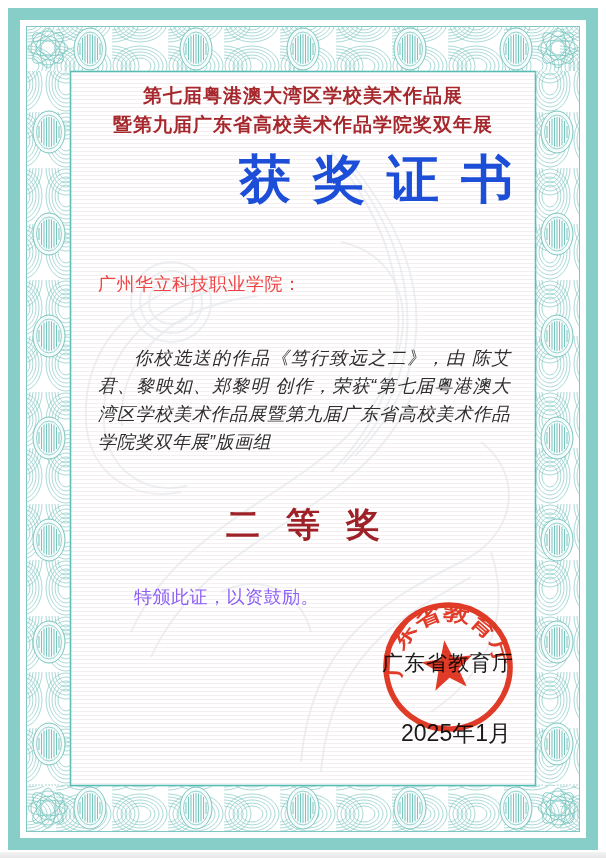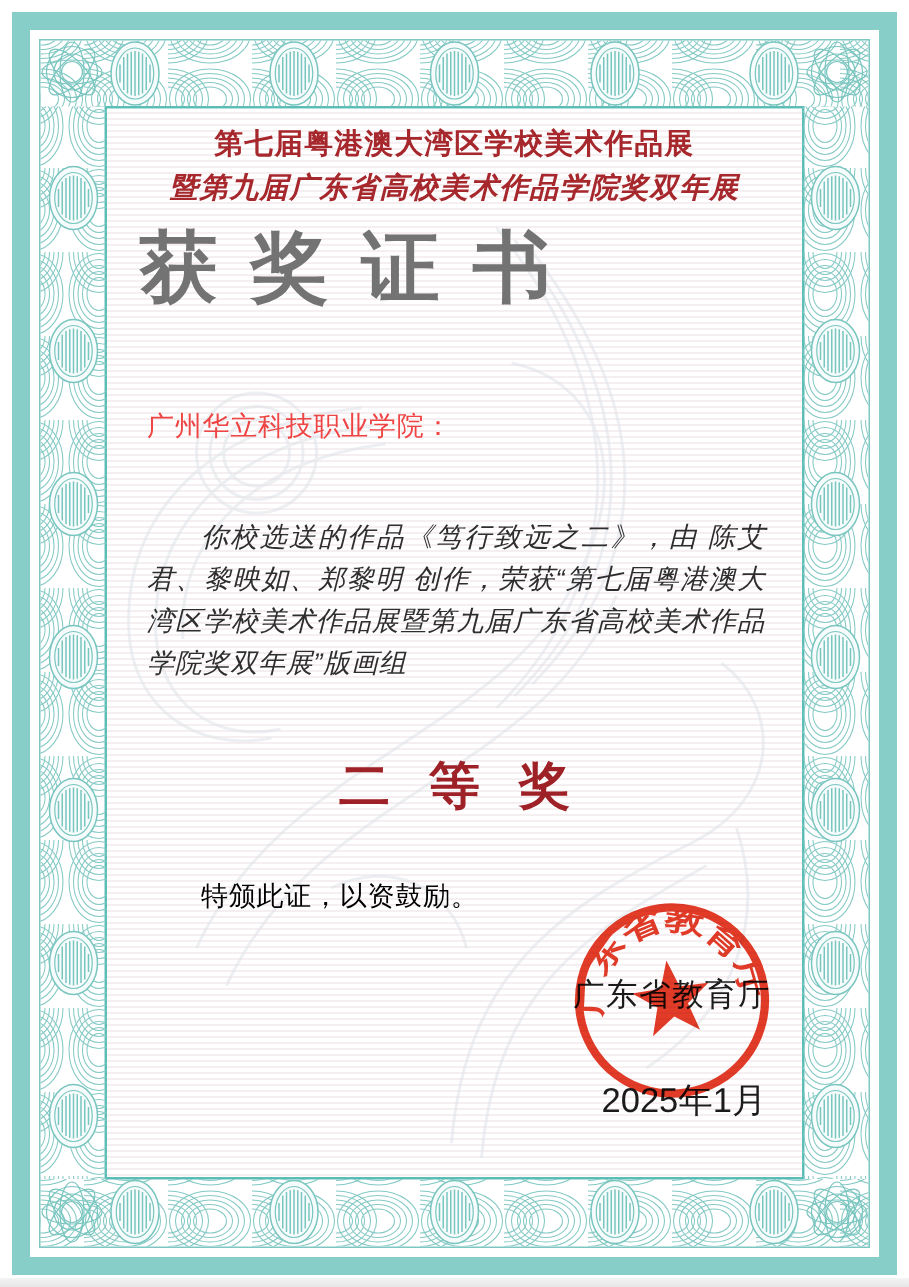--- a/index.html
+++ b/index.html
@@ -6,31 +6,31 @@
   html,body{margin:0;padding:0;background:#ffffff;}
   .page{position:relative;width:606px;height:858px;background:#ffffff;overflow:hidden;
         font-family:"Liberation Sans",sans-serif;padding-left:32px;}
   .inner{position:absolute;left:71px;top:72px;width:464px;height:714px;
          background:repeating-linear-gradient(180deg,#ffffff 0px,#ffffff 3px,#f5eff1 3px,#f5eff1 4px);}
   .wm{position:absolute;left:71px;top:72px;width:464px;height:714px;pointer-events:none;}
   .borderSvg{position:absolute;left:0;top:0;width:606px;height:858px;pointer-events:none;}
   .hdr{position:absolute;left:71px;width:464px;text-align:center;color:#a6282d;font-weight:bold;
        font-family:"Liberation Serif",serif;font-size:19px;letter-spacing:1px;}
   .hdr1{top:83px;}
-  .hdr2{top:112px;font-style:italic;}
-  .mainTitle{position:absolute;left:71px;width:464px;top:150px;text-align:left;font-size:52px;
-       line-height:60px;font-weight:bold;color:#737373;letter-spacing:22px;text-indent:22px;
+  .hdr2{top:112px;}
+  .mainTitle{position:absolute;left:71px;width:464px;top:150px;text-align:right;font-size:52px;
+       line-height:60px;font-weight:bold;color:#1d4ed8;letter-spacing:22px;text-indent:22px;
        font-family:"Liberation Serif",serif;}
   .recipient{position:absolute;left:98px;top:272px;font-size:18px;color:#ef4444;letter-spacing:0.5px;}
   .bodyText{position:absolute;left:98px;top:344px;width:412px;font-size:18px;line-height:28px;
        color:#2e2e2e;text-indent:2em;text-align:justify;letter-spacing:0.5px;font-style:italic;}
   .award{position:absolute;left:71px;width:464px;top:498px;text-align:center;font-size:34px;
        line-height:54px;font-weight:bold;color:#9d2126;letter-spacing:26px;text-indent:26px;
        font-family:"Liberation Serif",serif;}
-  .closing{position:absolute;left:98px;top:585px;font-size:18px;color:#000000;text-indent:2em;letter-spacing:0.5px;}
+  .closing{position:absolute;left:98px;top:585px;font-size:18px;color:#8b5cf6;text-indent:2em;letter-spacing:0.5px;}
   .issuer{position:absolute;left:358px;top:649px;width:180px;text-align:center;font-size:21px;
        color:#1b1b1b;letter-spacing:1px;}
   .date{position:absolute;left:366px;top:718px;width:180px;text-align:center;font-size:23px;color:#1b1b1b;}
   .sealSvg{position:absolute;left:0;top:0;width:606px;height:858px;mix-blend-mode:multiply;pointer-events:none;}
   .photoEdge{position:absolute;left:0;bottom:0;width:606px;height:6px;
        background:linear-gradient(180deg,#f4f4f4,#e6e6e6);}
 </style>
 </head>
 <body>
 

